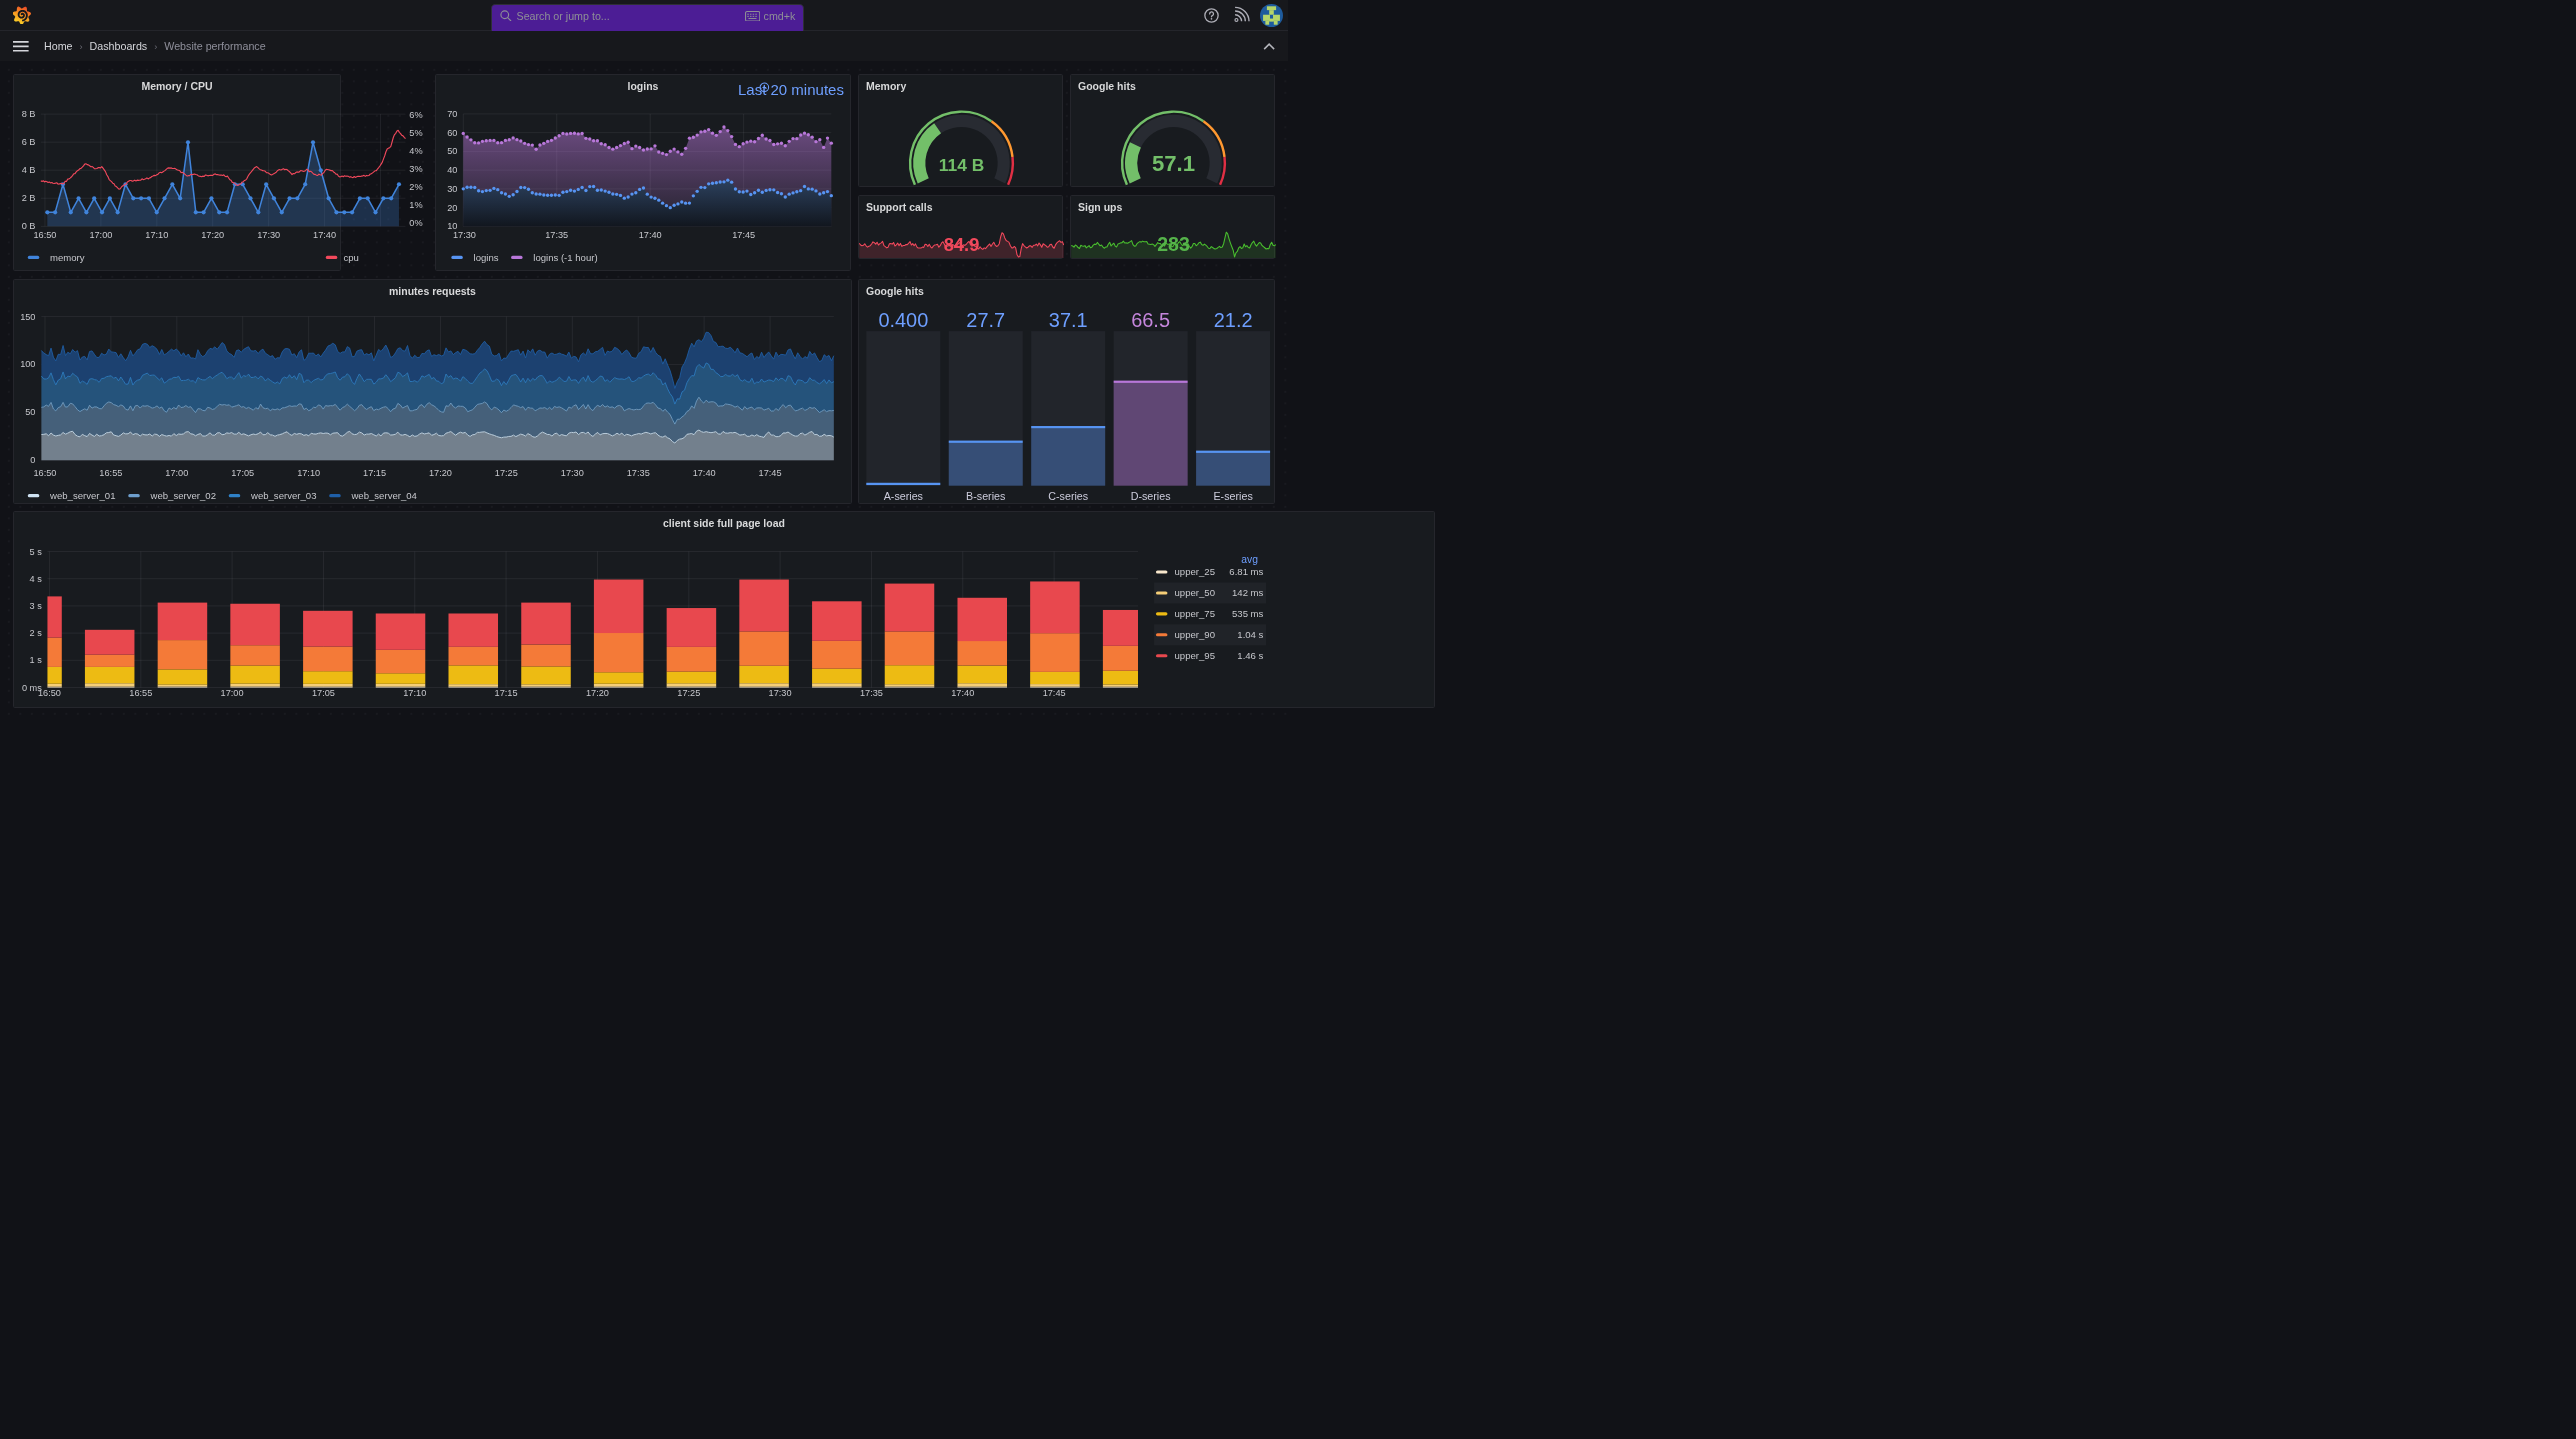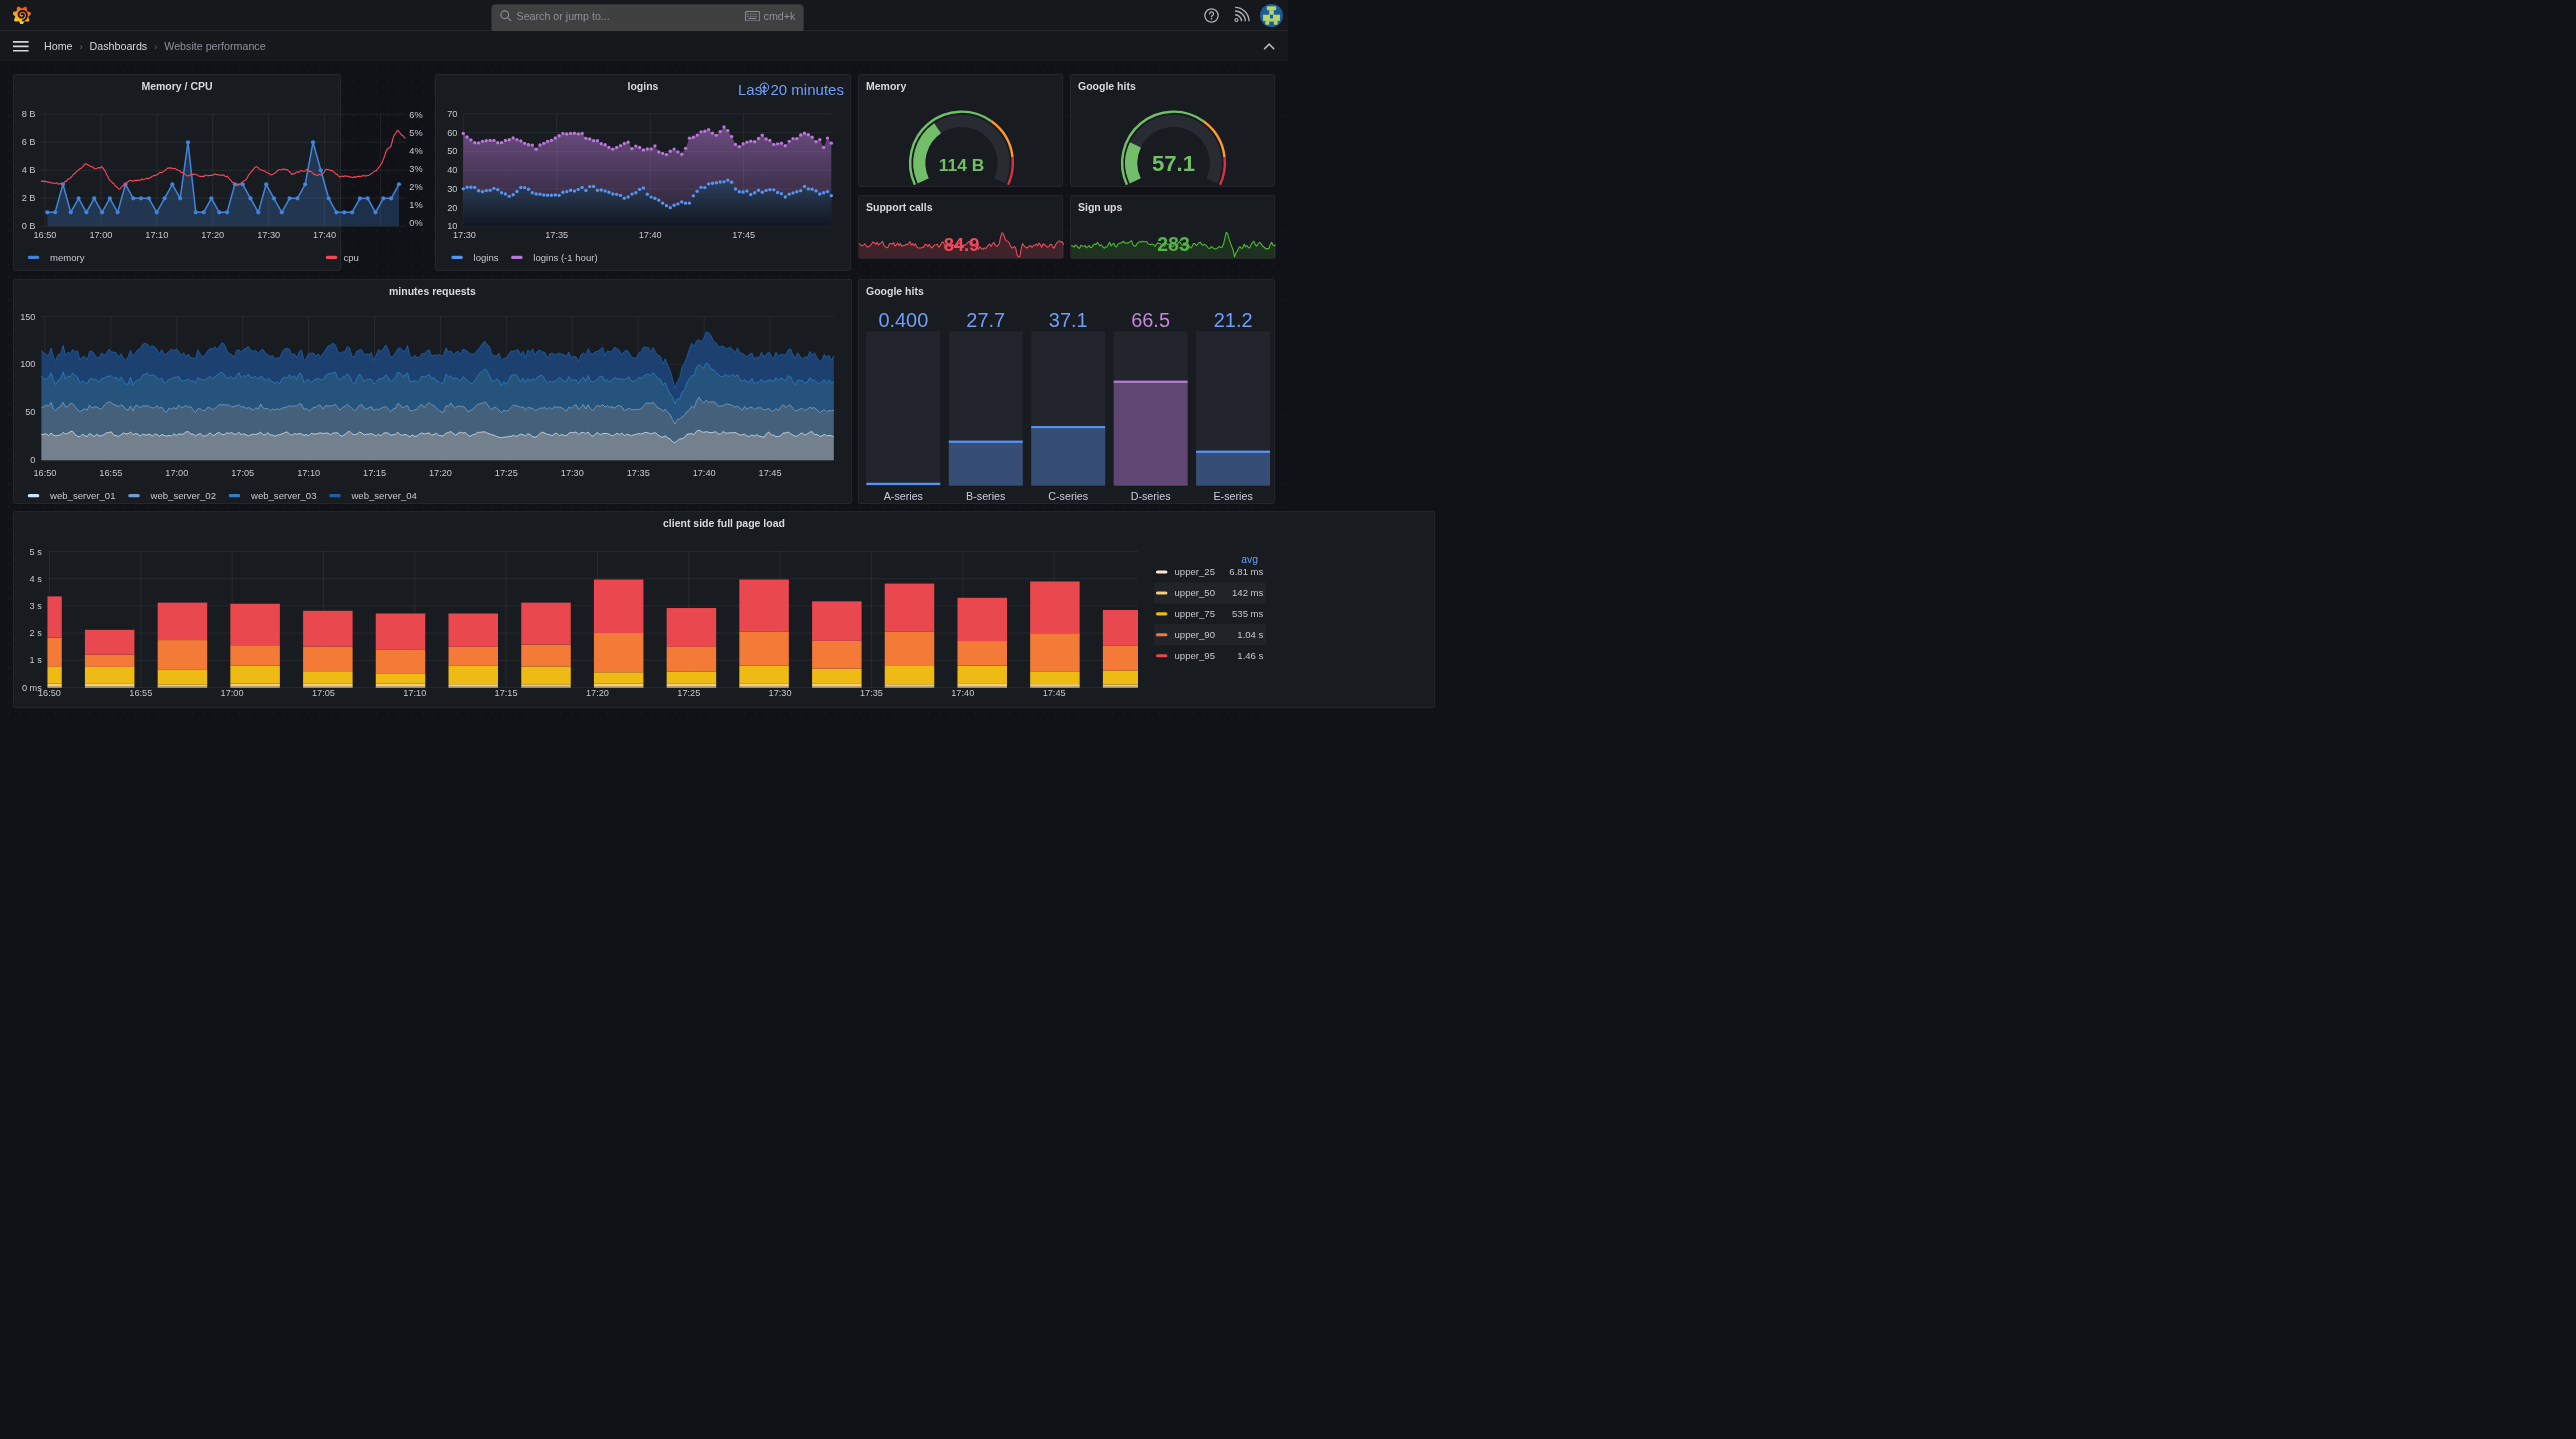--- a/index.html
+++ b/index.html
@@ -14,21 +14,21 @@
 .panel { position:absolute; background:#181b1f; border:0.8px solid #25262c; border-radius:1.5px; }
 .ptitle { position:absolute; top:0; left:0; right:0; height:23px; line-height:23px; font-size:10.5px;
   font-weight:600; color:#d8d9da; white-space:nowrap; }
 .tc { text-align:center; }
 .tl { text-align:left; padding-left:7px; }
 .chart { position:absolute; left:0; top:0; }
 .ax { font-size:12px; fill:#c7c8cd; font-family:"Liberation Sans",sans-serif; }
 .lg { font-size:12.5px; fill:#c7c8cd; font-family:"Liberation Sans",sans-serif; }
 svg text { font-family:"Liberation Sans",sans-serif; }
 .plink { position:absolute; right:6.1px; top:6.1px; color:#6E9FFF; font-size:15px; }
-#searchbox { position:absolute; left:491px; top:3.5px; width:313px; height:36px; background:#404040;
+#searchbox { position:absolute; left:491px; top:3.5px; width:313px; height:36px; background:#4c1d95;
   border:0.8px solid #2e2f36; border-radius:4.6px; color:#8e8f96; font-size:10.7px; line-height:22px; }
 #searchbox .ph { position:absolute; left:24.5px; top:0; }
 #searchbox .cmdk { position:absolute; right:7.7px; top:0; }
 .crumb { color:#d5d6db; font-size:10.7px;margin-top:28px; }
 .crumb.dim { color:rgba(204,204,220,0.65); }
 .sep { color:rgba(204,204,220,0.45); font-size:9.2px; padding:0 7px; }
 </style></head>
 <body>
 <div id="topbar">
   <svg width="17.6" height="18.4" viewBox="0 0 24 25" style="position:absolute;left:13px;top:6.1px">

